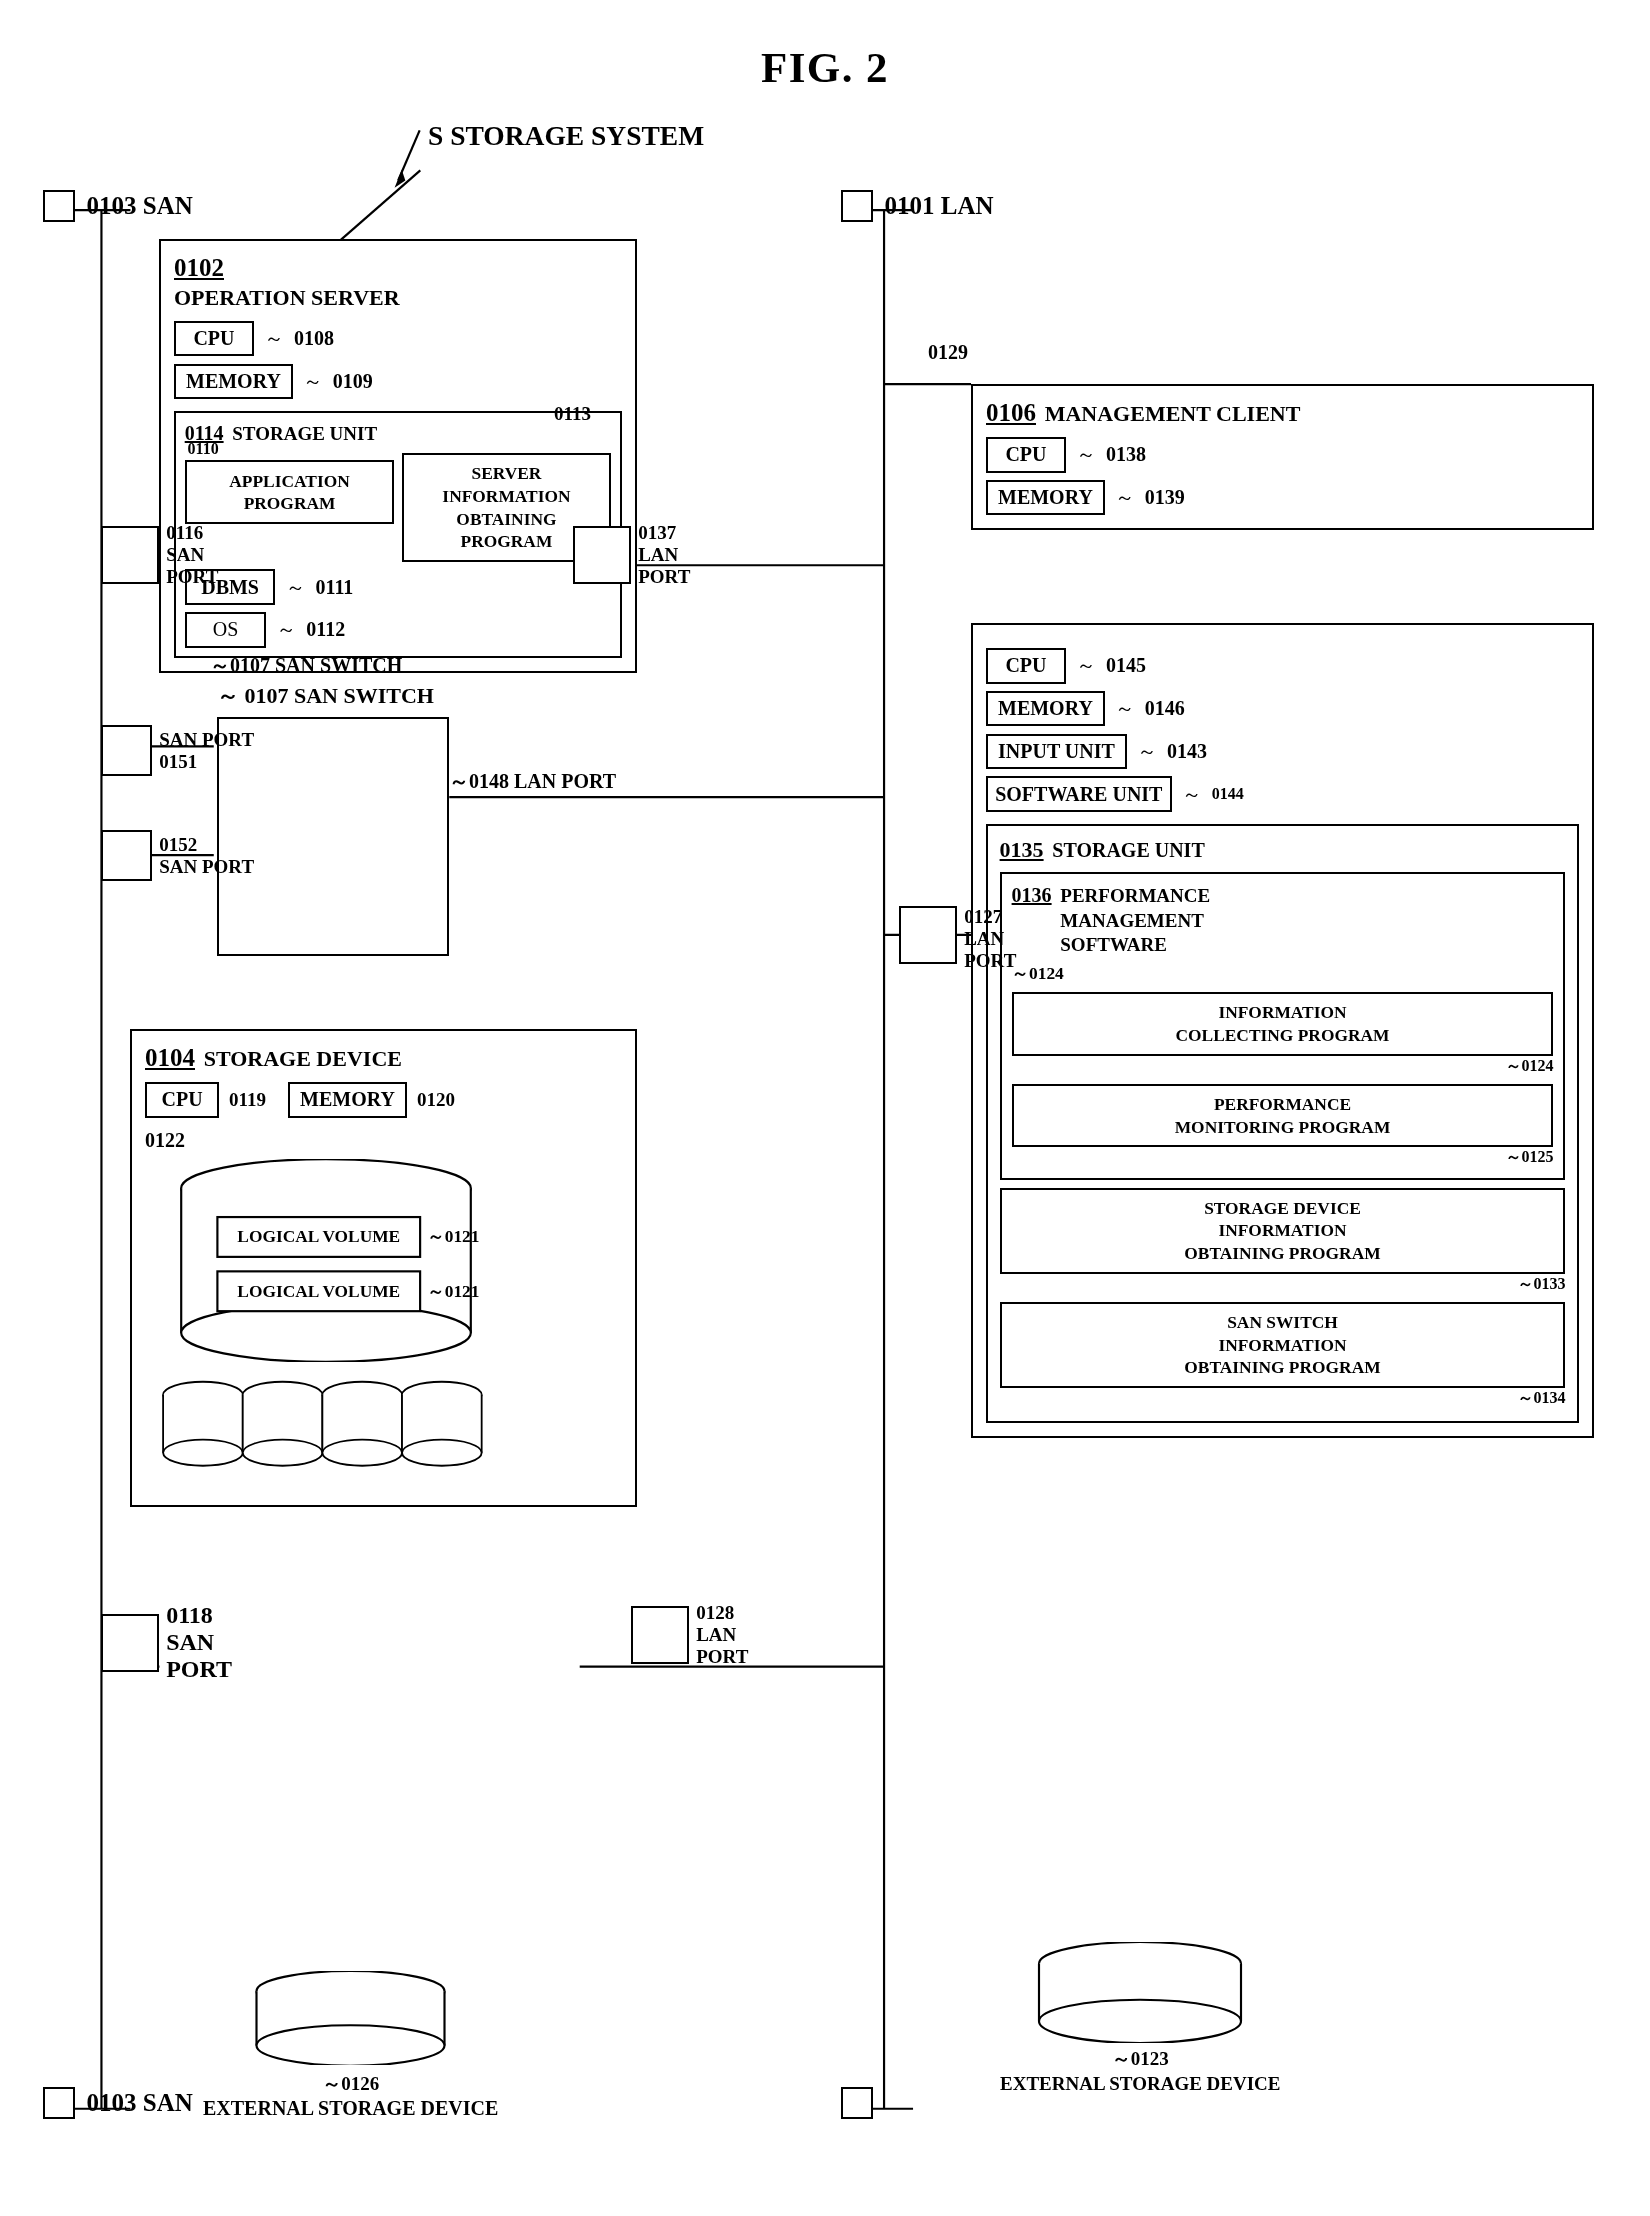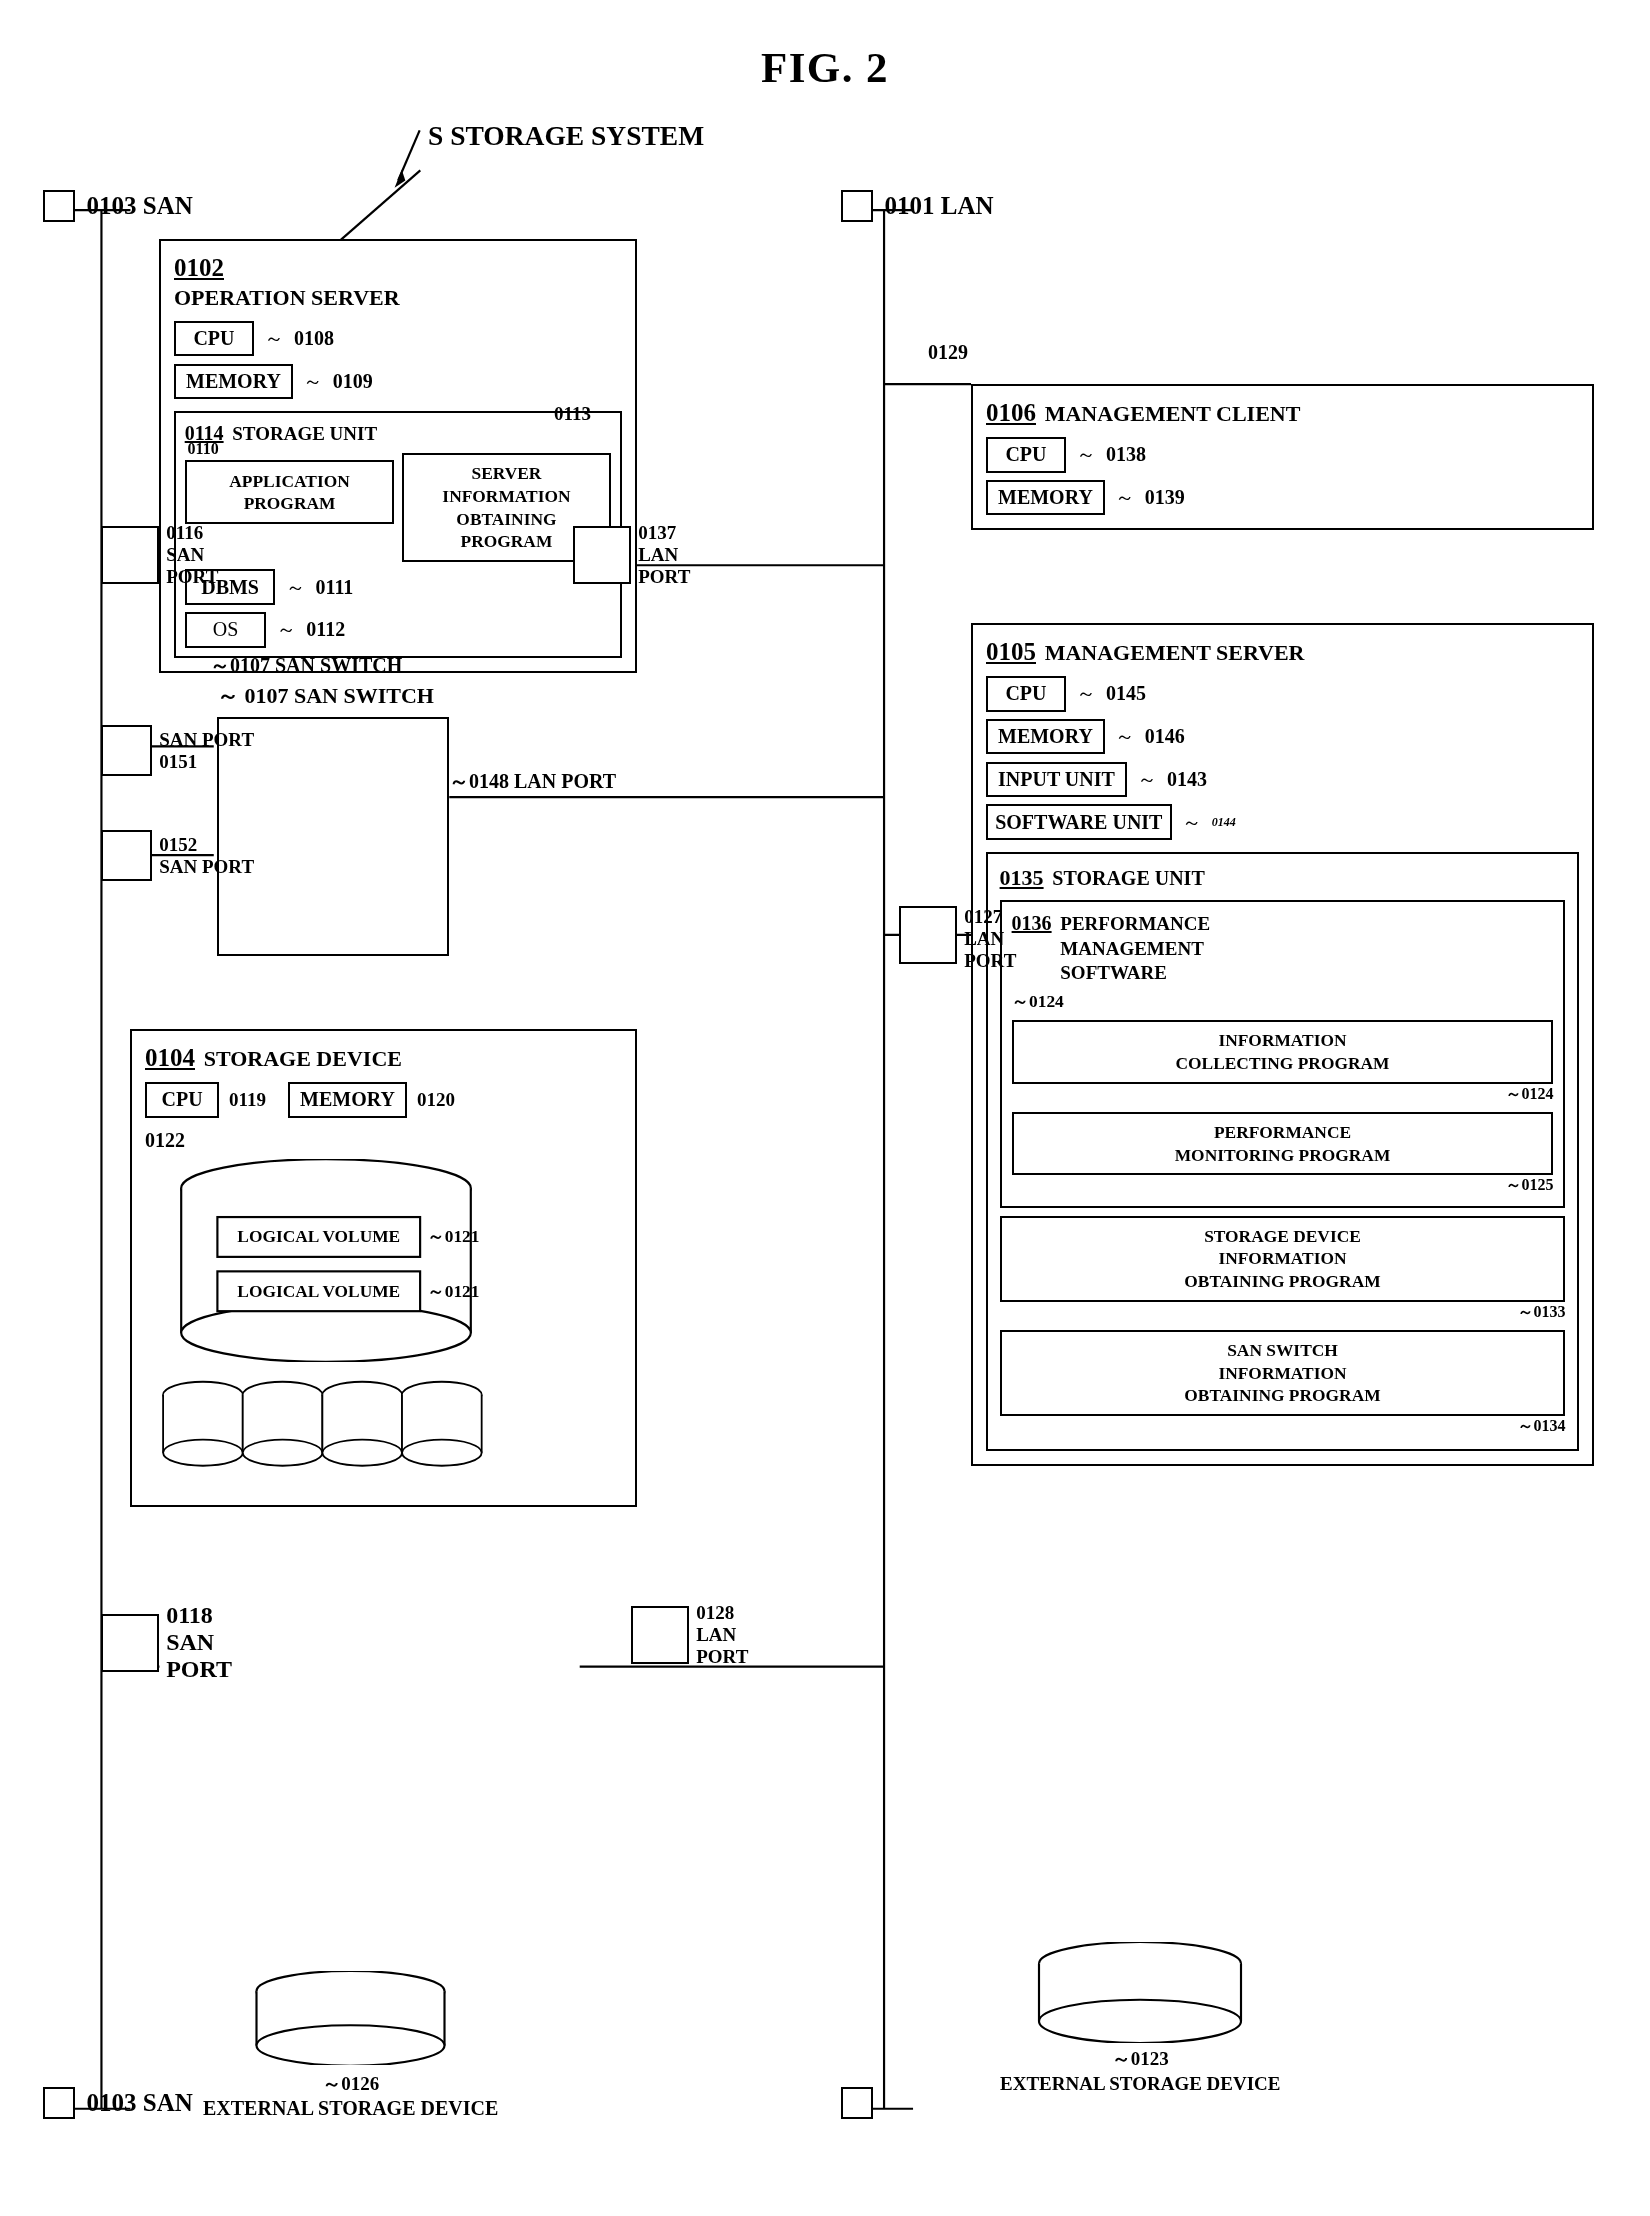--- a/index.html
+++ b/index.html
@@ -266,24 +266,20 @@
     <span style="font-size:20px;font-weight:bold;">0138</span>
   </div>
   <div style="display:flex;align-items:center;gap:10px;margin-top:7.2px;">
     <div style="border:2.2px solid #000;padding:4.3px 10px;font-size:20px;font-weight:bold;">MEMORY</div>
     <span style="font-size:20px;">～</span>
     <span style="font-size:20px;font-weight:bold;">0139</span>
   </div>
 </div>
 
 <div style="position:absolute;top:623px;left:971px;width:623px;border:2.2px solid #000;padding:13px;background:#fff;">
-  <div style="display:flex;align-items:baseline;gap:8.7px;">
-    <span style="font-size:25px;font-weight:bold;text-decoration:underline;">0105</span>
-    <span style="font-size:22px;font-weight:bold;">MANAGEMENT SERVER</span>
-  </div>
 
   <div style="display:flex;align-items:center;gap:10px;margin-top:10px;">
     <div style="border:2.2px solid #000;padding:4.3px 17.4px;font-size:20px;font-weight:bold;">CPU</div>
     <span style="font-size:20px;">～</span>
     <span style="font-size:20px;font-weight:bold;">0145</span>
   </div>
 
   <div style="display:flex;align-items:center;gap:10px;margin-top:7.2px;">
     <div style="border:2.2px solid #000;padding:4.3px 10px;font-size:20px;font-weight:bold;">MEMORY</div>
     <span style="font-size:20px;">～</span>
@@ -292,21 +288,21 @@
 
   <div style="display:flex;align-items:center;gap:10px;margin-top:7.2px;">
     <div style="border:2.2px solid #000;padding:4.3px 10px;font-size:20px;font-weight:bold;">INPUT UNIT</div>
     <span style="font-size:20px;">～</span>
     <span style="font-size:20px;font-weight:bold;">0143</span>
   </div>
 
   <div style="display:flex;align-items:center;gap:10px;margin-top:7.2px;">
     <div style="border:2.2px solid #000;padding:4.3px 7.2px;font-size:20px;font-weight:bold;">SOFTWARE UNIT</div>
     <span style="font-size:20px;">～</span>
-    <span style="font-size:12px;font-weight:bold;font-style:italic;">0144</span>
+    <span style="font-size:16px;font-weight:bold;">0144</span>
   </div>
 
   <div style="border:2.2px solid #000;margin-top:11.6px;padding:11.6px;">
     <div style="display:flex;align-items:baseline;gap:8.7px;">
       <span style="font-size:22px;font-weight:bold;text-decoration:underline;">0135</span>
       <span style="font-size:20px;font-weight:bold;">STORAGE UNIT</span>
     </div>
 
     <div style="border:2.2px solid #000;margin-top:8.7px;padding:10px;">
       <div style="display:flex;align-items:baseline;gap:8.7px;">

